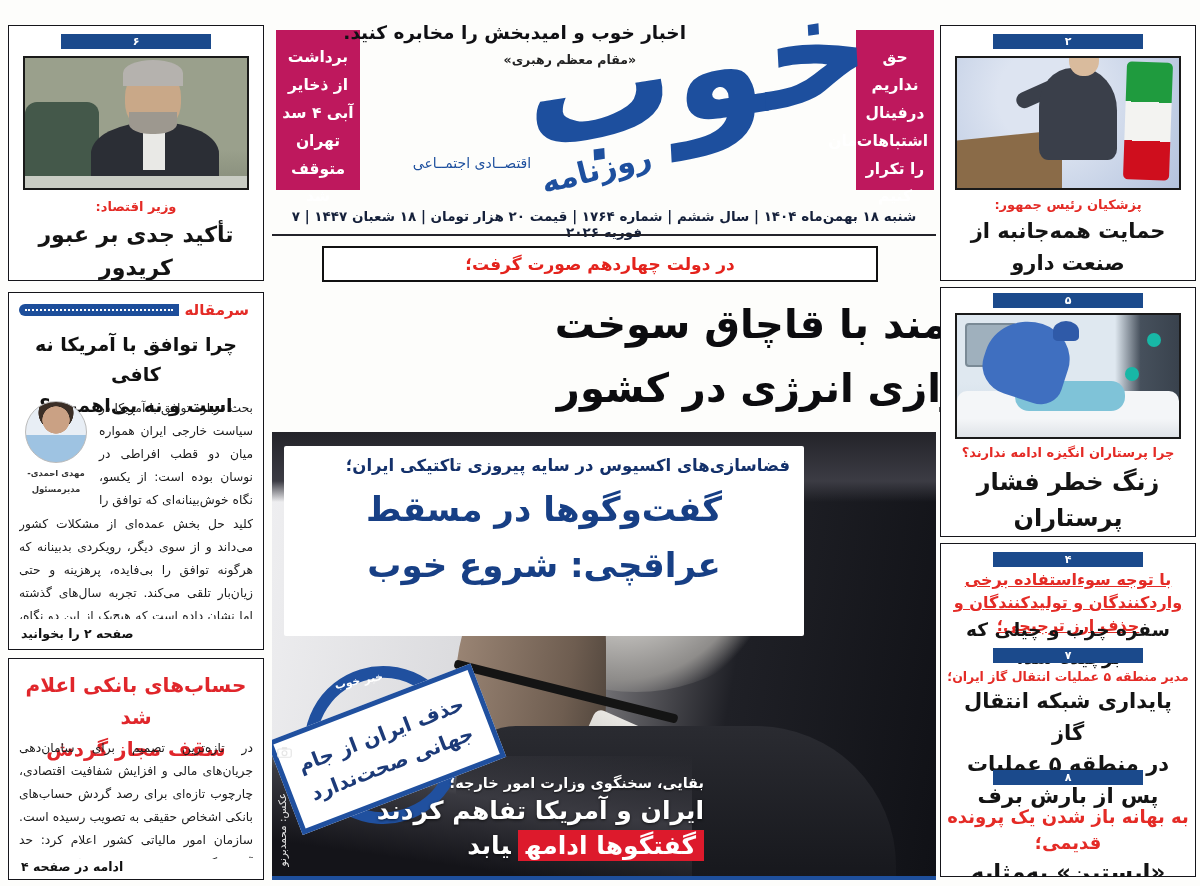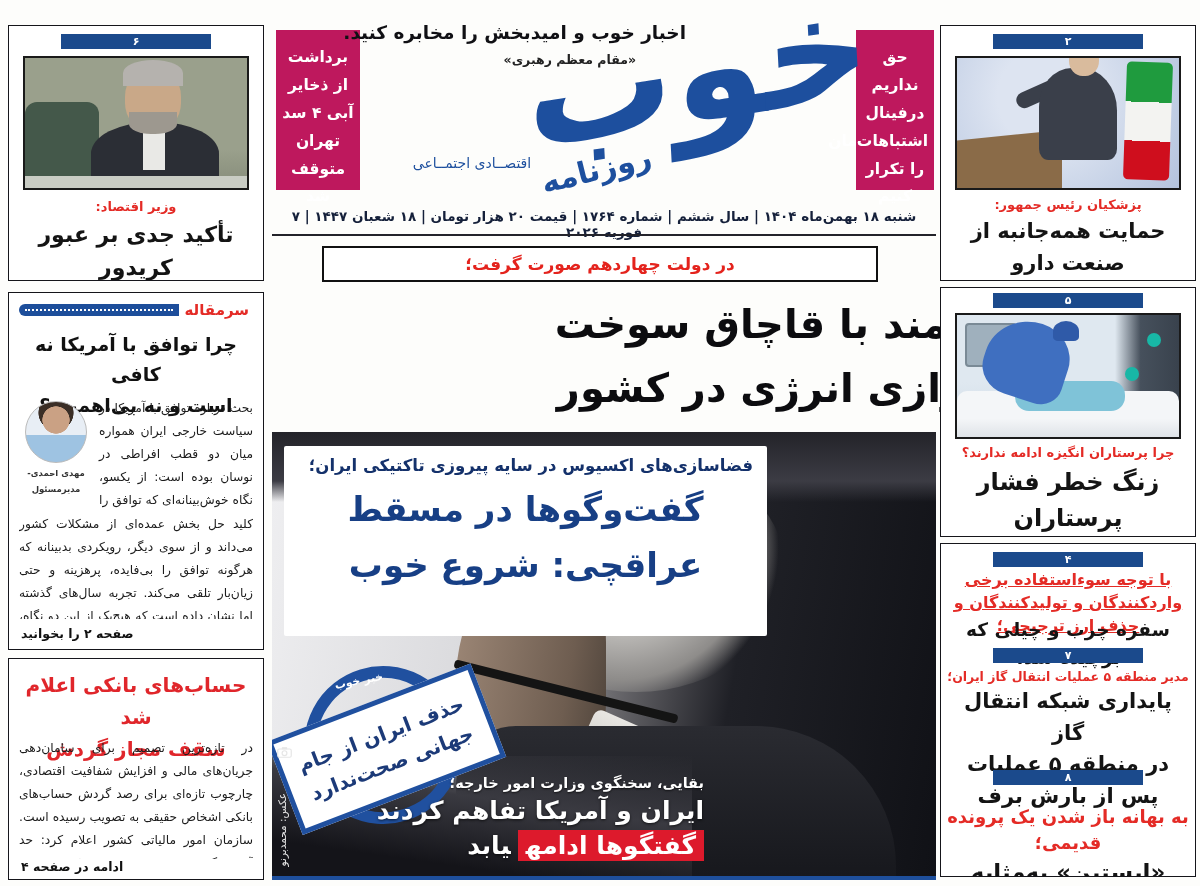--- a/index.html
+++ b/index.html
@@ -171,21 +171,21 @@
 
   <div class="mainphoto" style="left:272px; top:432px; width:664px; height:448px;">
     <div class="mp-ceiling"></div>
     <div class="mp-hair"></div>
     <div class="mp-face"></div>
     <div class="mp-glasses"></div>
     <div class="mp-collar"></div>
     <div class="mp-suit"></div>
     <div class="mp-dash"></div>
 
-    <div class="overlay" style="left:12px; top:14px; width:483px; height:190px;">
+    <div class="overlay" style="left:12px; top:14px; width:520px; height:190px;">
       <div class="ov-kicker">فضاسازی‌های اکسیوس در سایه پیروزی تاکتیکی ایران؛</div>
       <div class="ov-hl">
         <div>گفت‌وگوها در مسقط</div>
         <div>عراقچی: شروع خوب</div>
       </div>
     </div>
 
     <div class="stamp" style="left:14px; top:218px; width:210px; height:200px;">
       <div class="stamp-ring"></div>
       <div class="stamp-arc">خبر خوب</div>

